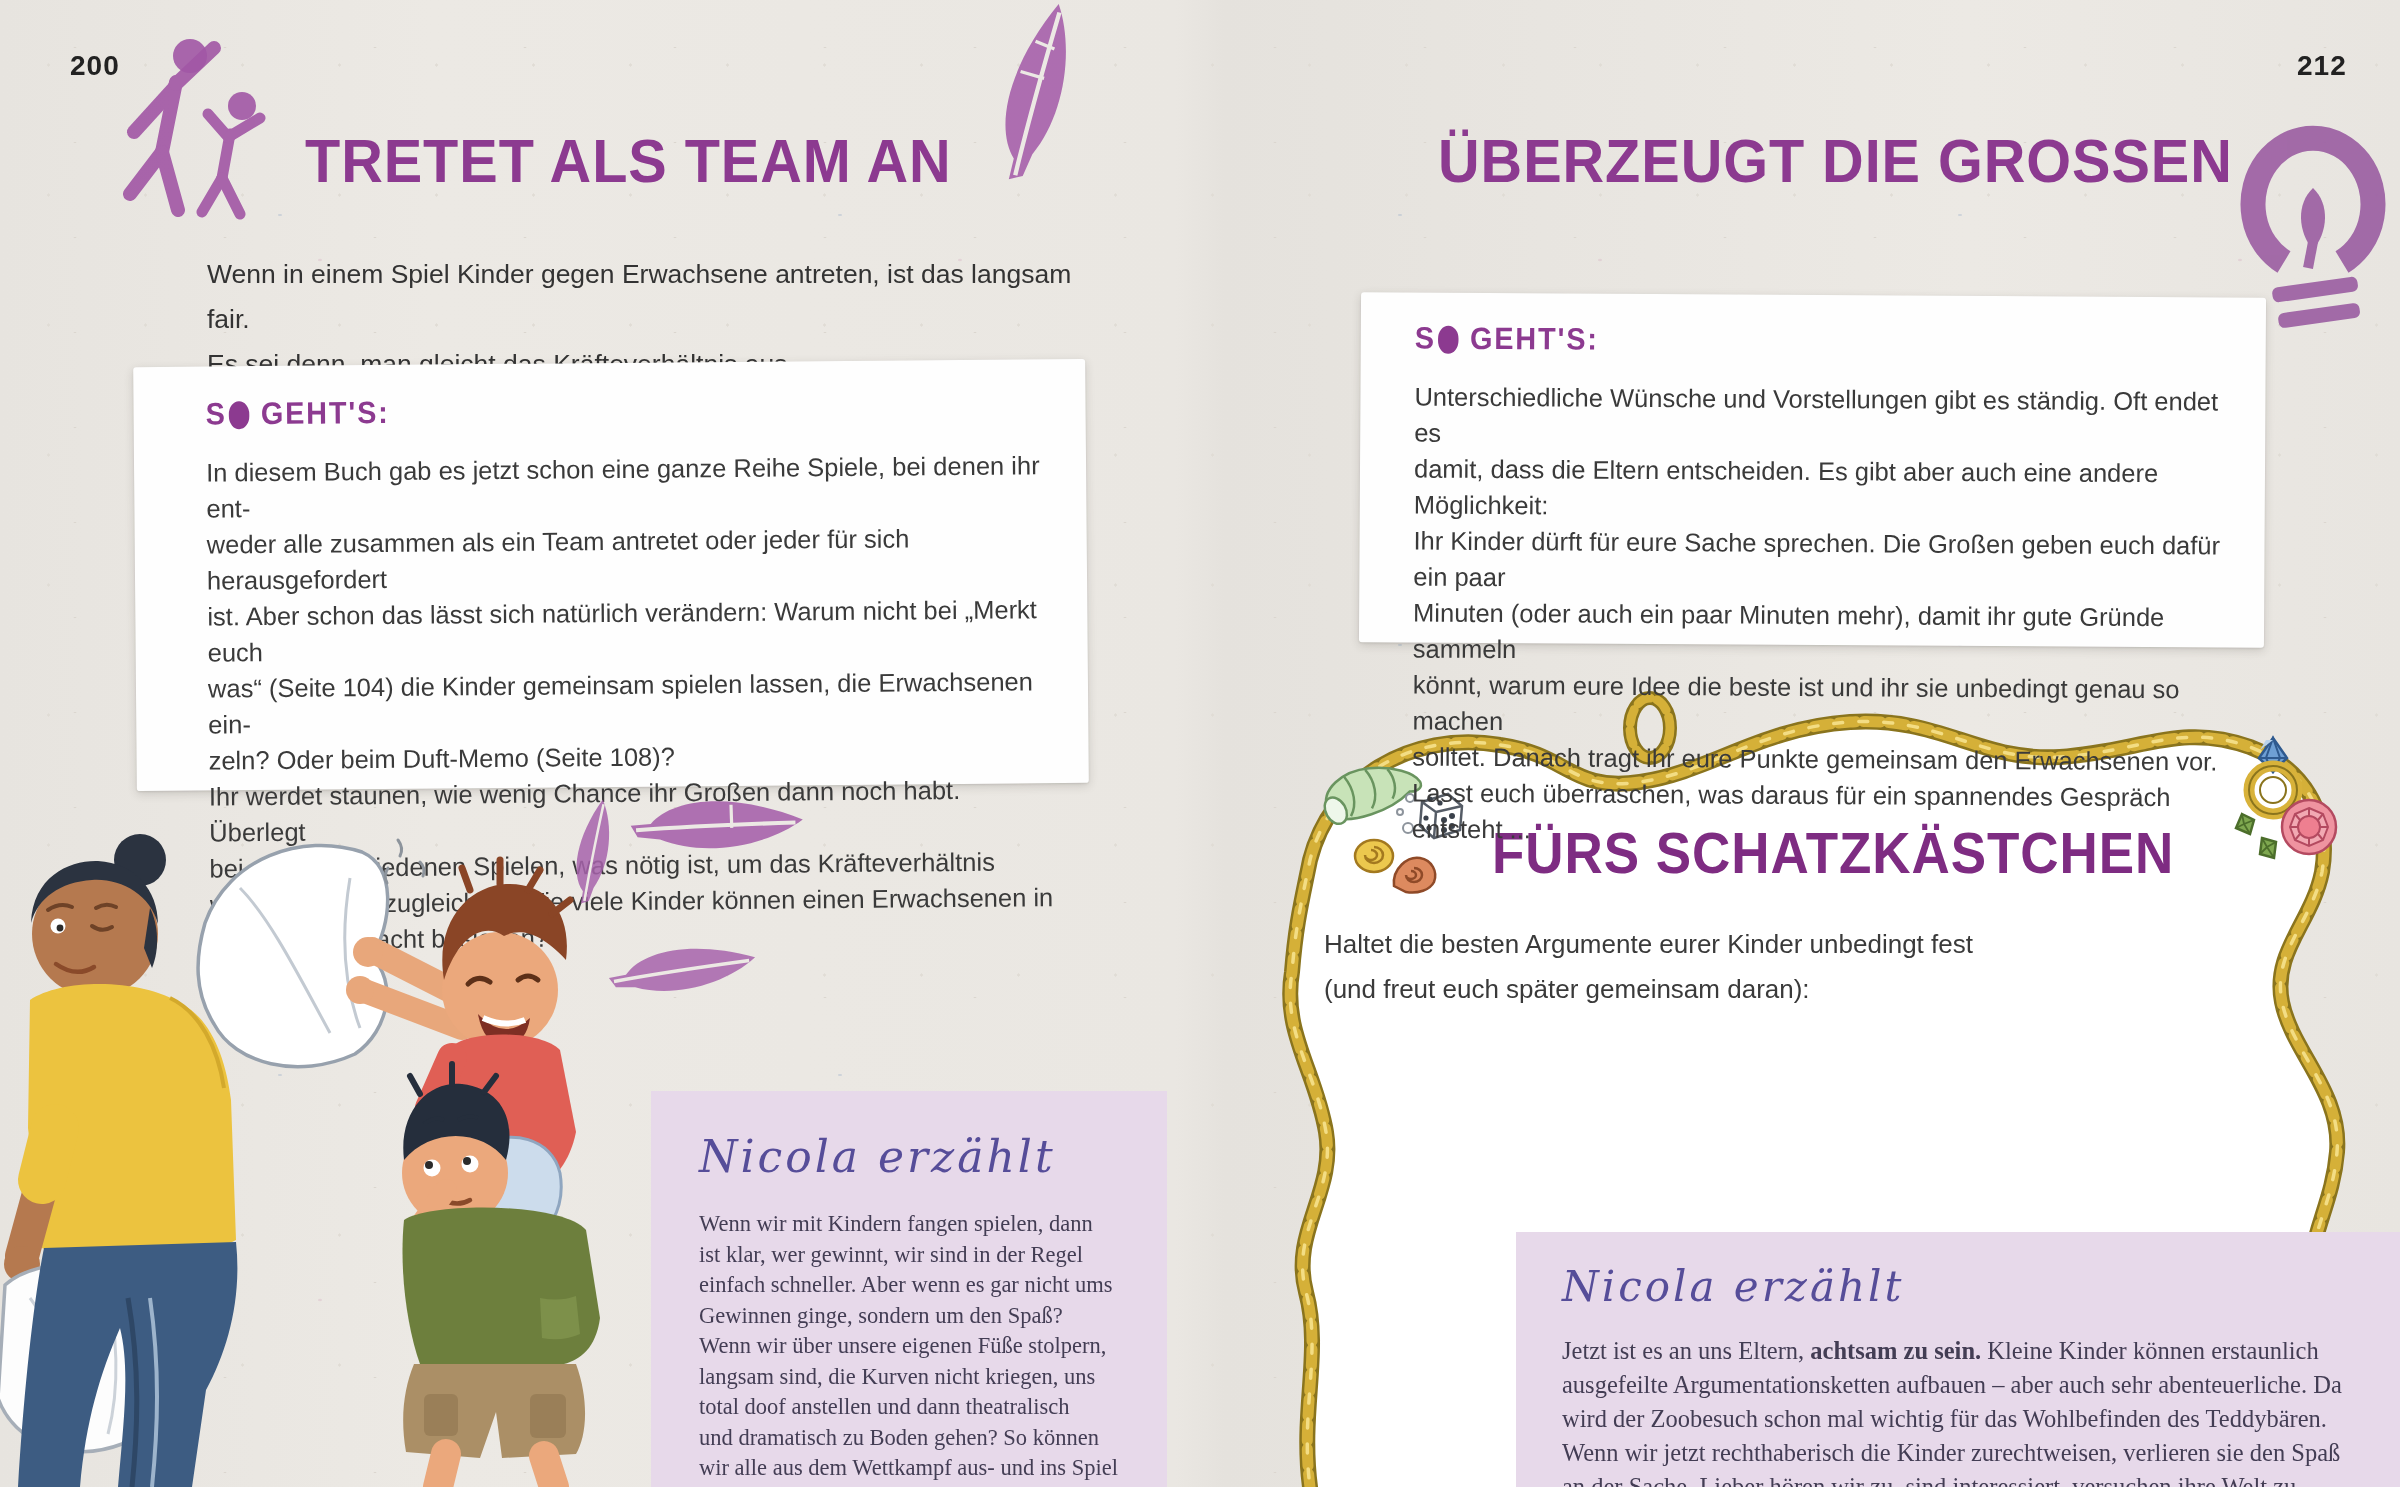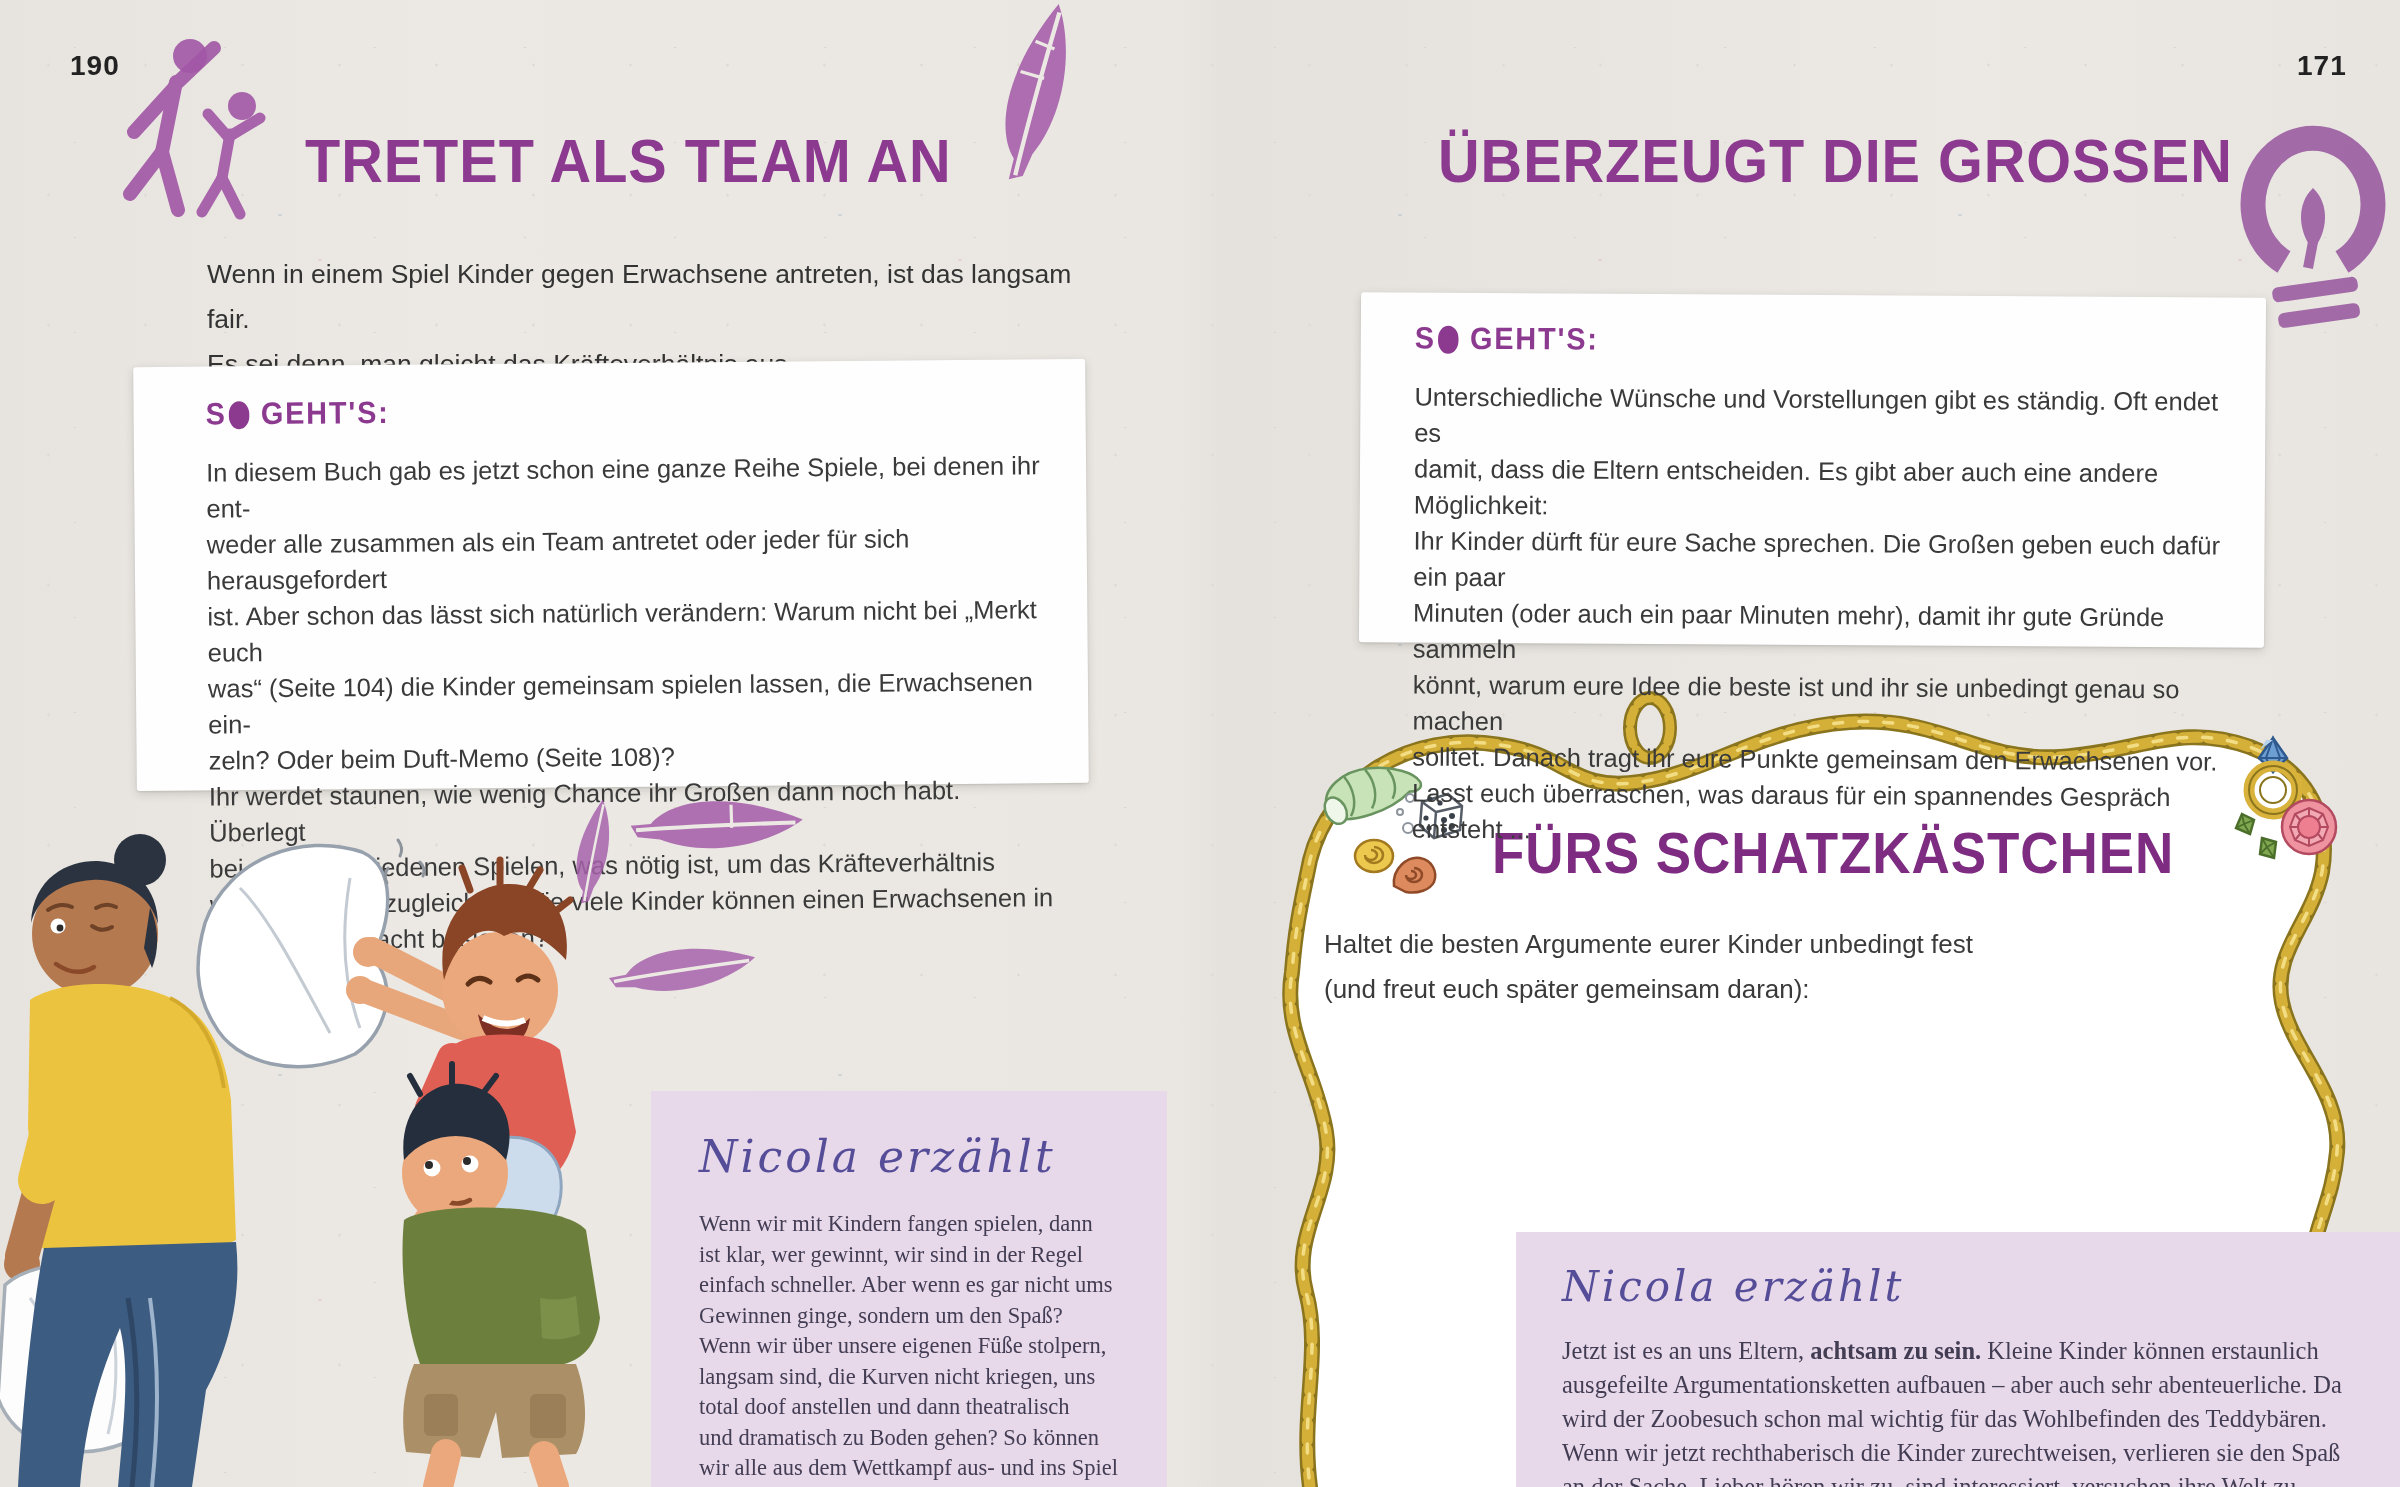--- a/index.html
+++ b/index.html
@@ -40,21 +40,21 @@
     background:#8c3a90;border-radius:50% / 48%;
   }
   .schatz-title{font-size:57px;color:#7e2c82;}
   svg{display:block;}
 </style>
 </head>
 <body>
 
 <div id="spread">
 
-  <div class="pagenum" style="left:70px;top:50px;">190</div>
+  <div class="pagenum" style="left:70px;top:50px;">200</div>
 
   <div style="position:absolute;left:118px;top:22px;">
     <svg width="165" height="200" viewBox="0 0 165 200">
       <g stroke="#a156a5" stroke-width="14" stroke-linecap="round" fill="none" opacity="0.9">
         <path d="M58,60 L44,130"></path>
         <path d="M44,130 L12,172"></path>
         <path d="M44,130 L60,188"></path>
         <path d="M56,66 L16,110"></path>
         <path d="M58,62 L96,26"></path>
       </g>
@@ -219,21 +219,21 @@
 einfach schneller. Aber wenn es gar nicht ums
 Gewinnen ginge, sondern um den Spaß?
 Wenn wir über unsere eigenen Füße stolpern,
 langsam sind, die Kurven nicht kriegen, uns
 total doof anstellen und dann theatralisch
 und dramatisch zu Boden gehen? So können
 wir alle aus dem Wettkampf aus- und ins Spiel
 einsteigen.</div>
   </div>
 
-  <div class="pagenum" style="left:2297px;top:50px;">171</div>
+  <div class="pagenum" style="left:2297px;top:50px;">212</div>
 
   <div class="display-font page-title" style="position:absolute;left:1438px;top:125px;">ÜBERZEUGT DIE GROSSEN</div>
 
   <div style="position:absolute;left:1240px;top:650px;">
     <svg width="1160" height="837" viewBox="0 0 1160 837">
       <path d="M70,210 C90,130 170,80 260,95 C330,105 330,142 400,132 C470,122 520,78 610,72
                C700,66 740,112 820,107 C900,102 940,72 1010,97 C1062,117 1092,162 1082,222
                C1072,272 1032,302 1042,352 C1052,402 1102,442 1097,502 C1092,562 1062,592 1072,652
                C1080,702 1092,752 1082,837 L70,837 C60,760 82,702 66,642 C50,582 96,542 86,482
                C76,422 42,382 52,322 C56,272 62,250 70,210 Z" fill="#ffffff"></path>

